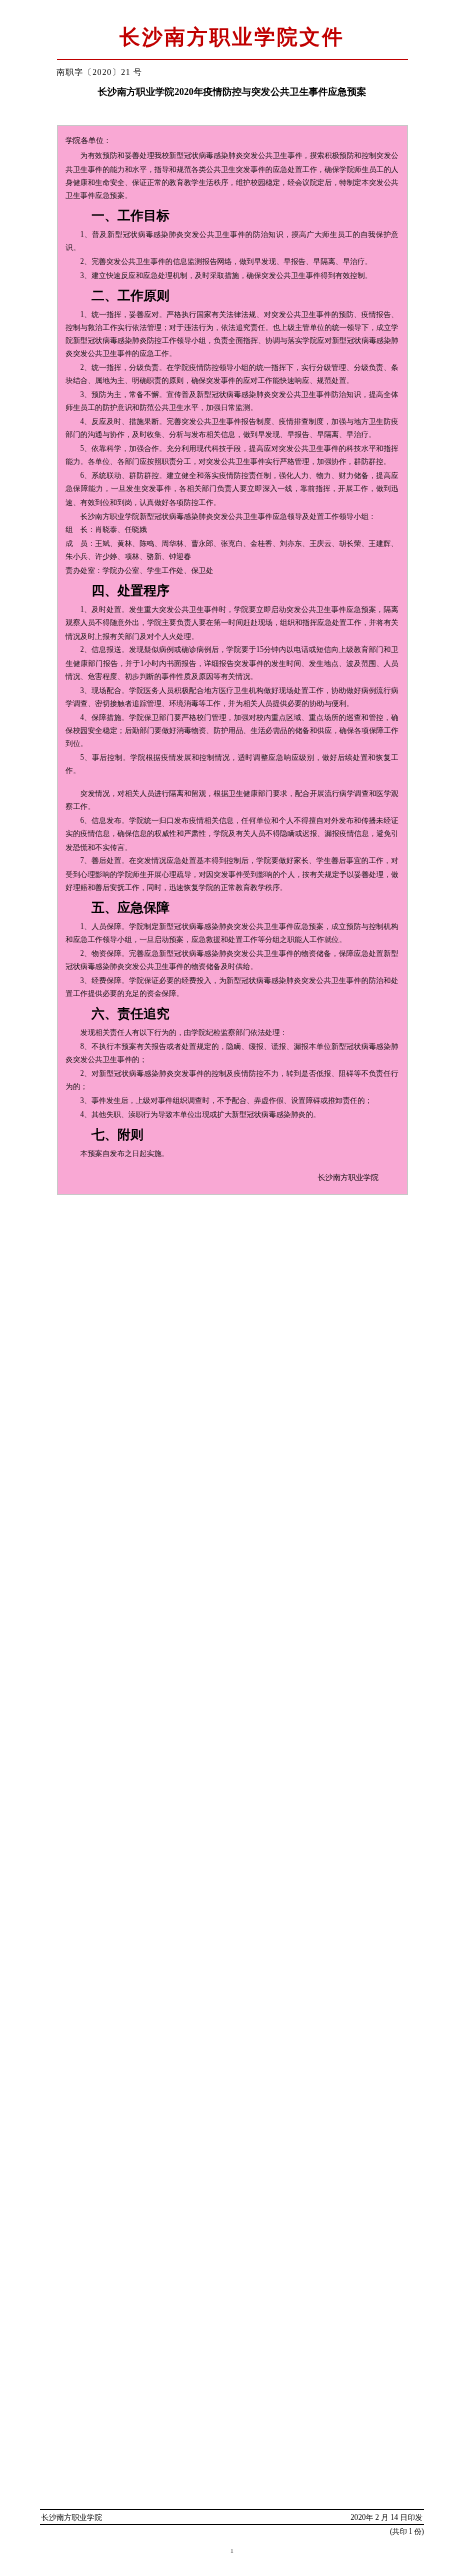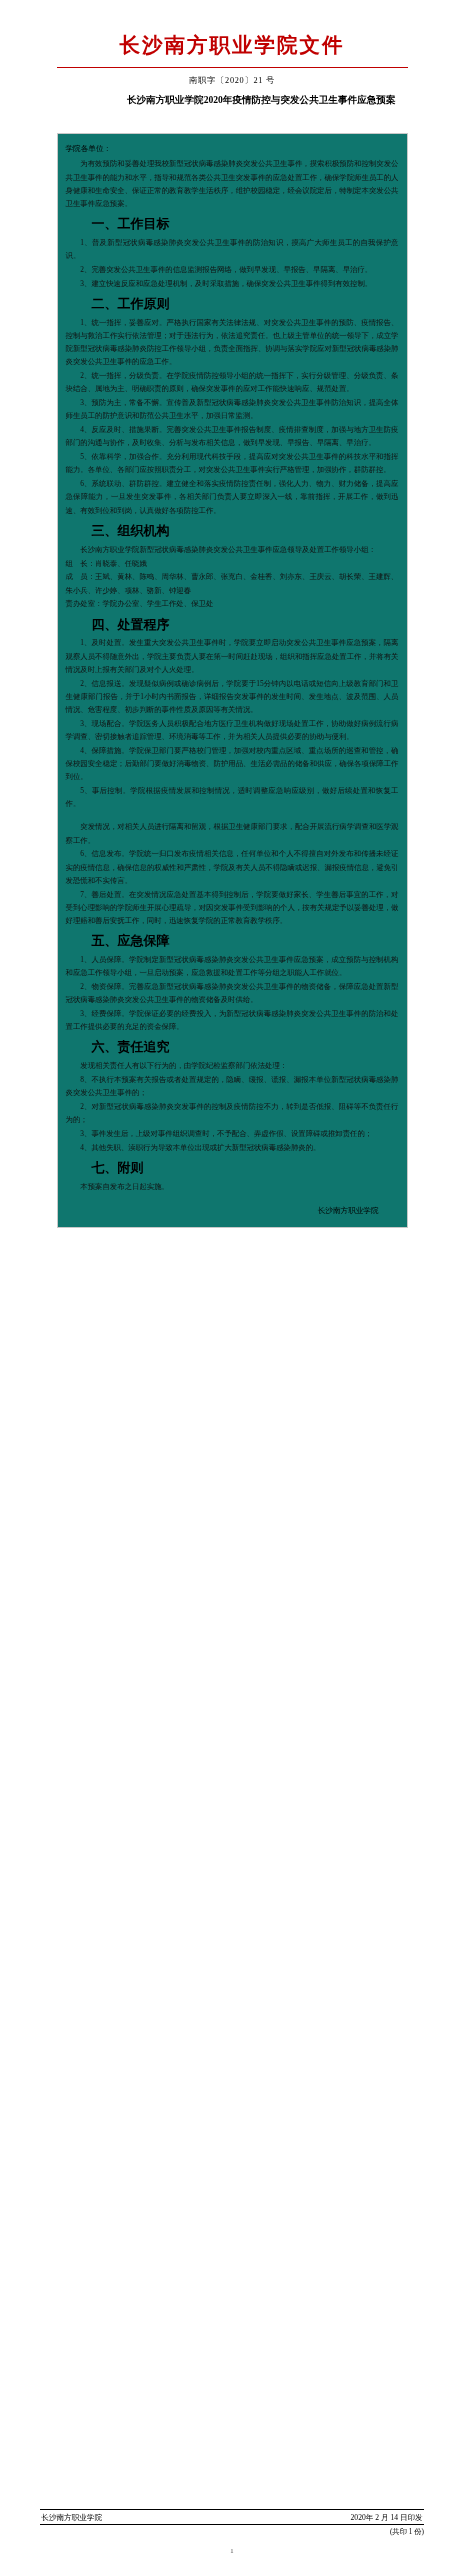--- a/index.html
+++ b/index.html
@@ -15,58 +15,57 @@
     min-height: 2576px;
     margin: 0 auto;
     background: #ffffff;
     position: relative;
     box-sizing: border-box;
     padding: 0;
   }
   .sheet {
     width: 351px;
     margin: 0 auto;
-    padding-top: 24px;
+    padding-top: 16px;
     box-sizing: border-box;
   }
   .doc-header {
     text-align: center;
     color: #c00000;
     font-family: "Liberation Serif", serif;
     font-weight: bold;
     font-size: 20.5px;
     letter-spacing: 2px;
     padding: 9.3px 0 5.3px 0;
     line-height: 1.2;
   }
   .header-rule {
     border: 0;
     border-top: 1.3px solid #c00000;
     margin: 4px 0 6.6px 0;
     height: 0;
   }
   .doc-number {
-    text-align: center;
     font-size: 8.3px;
     color: #000;
     letter-spacing: 0.7px;
     margin: 2.6px 0 6.6px 0;
   }
   .doc-title {
-    text-align: right;
+    text-align: center;
     font-weight: bold;
     font-size: 9.6px;
     line-height: 1.7;
     color: #000;
     margin: 6.6px 12px 9.3px 12px;
   }
   .body-box {
     border: 0.7px solid #c8c8c8;
     padding: 6.6px 8px 9.3px 8px;
-    background: #0f766e;
+    background: #f9a8d4;
     box-sizing: border-box;
     margin-top: 24px;
   }
   .salutation {
     font-size: 7.6px;
     line-height: 1.75;
     margin: 1.3px 0 2.6px 0;
   }
   p.para {
     font-size: 7.4px;
@@ -167,21 +166,20 @@
           <p class="para">1、普及新型冠状病毒感染肺炎突发公共卫生事件的防治知识，摸高广大师生员工的自我保护意识。</p>
           <p class="para">2、完善突发公共卫生事件的信息监测报告网络，做到早发现、早报告、早隔离、早治疗。</p>
           <p class="para">3、建立快速反应和应急处理机制，及时采取措施，确保突发公共卫生事件得到有效控制。</p>
           <p class="sec">二、工作原则</p>
           <p class="para">1、统一指挥，妥善应对。严格执行国家有关法律法规、对突发公共卫生事件的预防、疫情报告、控制与救治工作实行依法管理；对于违法行为，依法追究责任。也上级主管单位的统一领导下，成立学院新型冠状病毒感染肺炎防控工作领导小组，负责全面指挥、协调与落实学院应对新型冠状病毒感染肺炎突发公共卫生事件的应急工作。</p>
           <p class="para">2、统一指挥，分级负责。在学院疫情防控领导小组的统一指挥下，实行分级管理、分级负责、条块结合、属地为主、明确职责的原则，确保突发事件的应对工作能快速响应、规范处置。</p>
           <p class="para">3、预防为主，常备不懈。宣传普及新型冠状病毒感染肺炎突发公共卫生事件防治知识，提高全体师生员工的防护意识和防范公共卫生水平，加强日常监测。</p>
           <p class="para">4、反应及时、措施果断。完善突发公共卫生事件报告制度、疫情排查制度，加强与地方卫生防疫部门的沟通与协作，及时收集、分析与发布相关信息，做到早发现、早报告、早隔离、早治疗。</p>
           <p class="para">5、依靠科学，加强合作。充分利用现代科技手段，提高应对突发公共卫生事件的科技水平和指挥能力。各单位、各部门应按照职责分工，对突发公共卫生事件实行严格管理，加强协作，群防群控。</p>
           <p class="para">6、系统联动、群防群控。建立健全和落实疫情防控责任制，强化人力、物力、财力储备，提高应急保障能力，一旦发生突发事件，各相关部门负责人要立即深入一线，靠前指挥，开展工作，做到迅速、有效到位和到岗，认真做好各项防控工作。</p>
-          <p class="sec">三、组织机构</p>
           <p class="para">长沙南方职业学院新型冠状病毒感染肺炎突发公共卫生事件应急领导及处置工作领导小组：</p>
           <p class="plain">组　长：肖晓泰、任晓娥</p>
           <p class="plain">成　员：王斌、黄林、陈鸣、周华林、曹永郎、张克白、金桂香、刘亦东、王庆云、胡长荣、王建辉、朱小兵、许少婷、项林、骆新、钟迎春</p>
           <p class="plain">责办处室：学院办公室、学生工作处、保卫处</p>
           <p class="sec">四、处置程序</p>
           <p class="para">1、及时处置。发生重大突发公共卫生事件时，学院要立即启动突发公共卫生事件应急预案，隔离观察人员不得随意外出，学院主要负责人要在第一时间赶赴现场，组织和指挥应急处置工作，并将有关情况及时上报有关部门及对个人火处理。</p>
           <p class="para">2、信息报送。发现疑似病例或确诊病例后，学院要于15分钟内以电话或短信向上级教育部门和卫生健康部门报告，并于1小时内书面报告，详细报告突发事件的发生时间、发生地点、波及范围、人员情况、危害程度、初步判断的事件性质及原因等有关情况。</p>
           <p class="para">3、现场配合。学院医务人员积极配合地方医疗卫生机构做好现场处置工作，协助做好病例流行病学调查、密切接触者追踪管理、环境消毒等工作，并为相关人员提供必要的协助与便利。</p>
           <p class="para">4、保障措施。学院保卫部门要严格校门管理，加强对校内重点区域、重点场所的巡查和管控，确保校园安全稳定；后勤部门要做好消毒物资、防护用品、生活必需品的储备和供应，确保各项保障工作到位。</p>
           <p class="para">5、事后控制。学院根据疫情发展和控制情况，适时调整应急响应级别，做好后续处置和恢复工作。</p>

